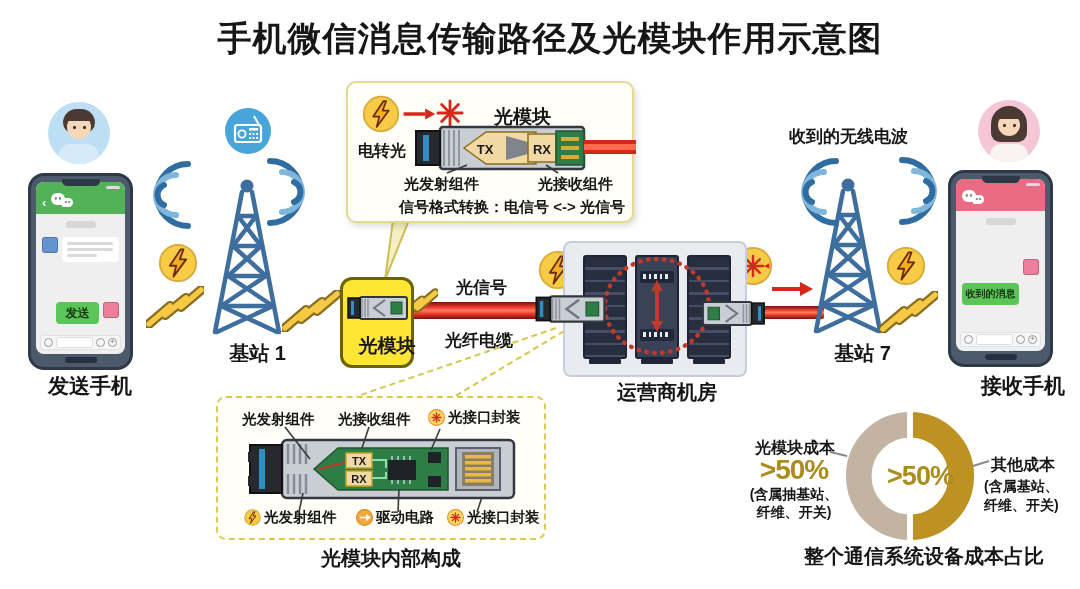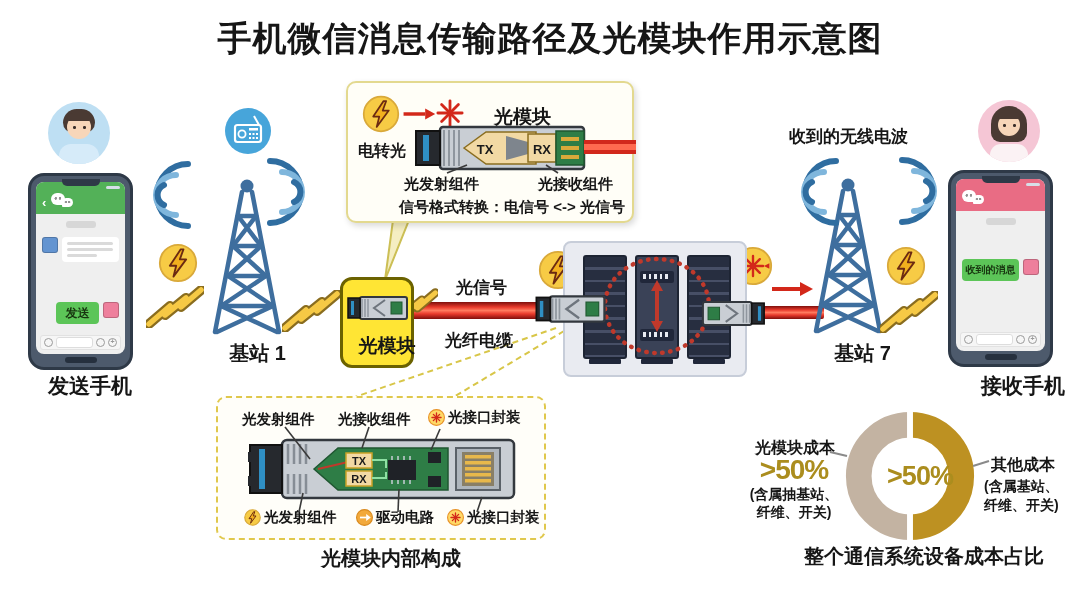--- a/index.html
+++ b/index.html
@@ -321,21 +321,21 @@
     <div class="sbar"></div>
     <div class="screen">
       <div class="chead pink">
         <span class="wxlogo">
             <i class="b1"></i>
             <i class="b2"></i>
           </span>
       </div>
       <div class="timepill"></div>
       <div class="mrow right" style="margin-top:34px;">
-        <div class="bub-green" style="width:66px;height:22px;font-size:10px;">收到的消息</div>
+        <div class="bub-green" style="width:66px;height:22px;font-size:10px;margin-top:24px;">收到的消息</div>
         <div class="mavatar pink"></div>
       </div>
       <div class="inputbar">
         <span class="cic"></span>
         <span class="ifield"></span>
         <span class="cic"></span>
         <span class="cic">+</span>
       </div>
     </div>
     <div class="homepill"></div>
@@ -465,20 +465,21 @@
         </g>
       </svg>
       <span>光接口封装</span>
     </div>
   </div>
 
   <div class="lbl ctr" style="left:200px;top:340px;width:95px;font-size:20px;">基站 1</div>
   <div class="lbl ctr" style="left:805px;top:340px;width:95px;font-size:20px;">基站 7</div>
   <div class="lbl" style="left:456px;top:276px;font-size:17px;">光信号</div>
   <div class="lbl" style="left:445px;top:329px;font-size:17px;">光纤电缆</div>
+  <div class="lbl ctr" style="left:597px;top:379px;width:120px;font-size:20px;">运营商机房</div>
   <div class="lbl" style="left:789px;top:125px;font-size:17px;">收到的无线电波</div>
   <div class="lbl ctr" style="left:265px;top:545px;width:232px;font-size:20px;">光模块内部构成</div>
 
   <svg class="abs" style="left:841px;top:407px;" width="138" height="138" viewBox="0 0 140 140">
     <path d="M70,18 A52,52 0 0 1 70,122" fill="none" stroke="#BD9122" stroke-width="26"></path>
     <path d="M70,122 A52,52 0 0 1 70,18" fill="none" stroke="#C3B3A2" stroke-width="26"></path>
     <rect x="67" y="2" width="6" height="32" fill="#fff"></rect>
       <rect x="67" y="106" width="6" height="32" fill="#fff"></rect>
   </svg>
   <div class="lbl ctr gold" style="left:841px;top:461px;width:138px;font-size:27px;letter-spacing:-1px;">&gt;50%</div>

